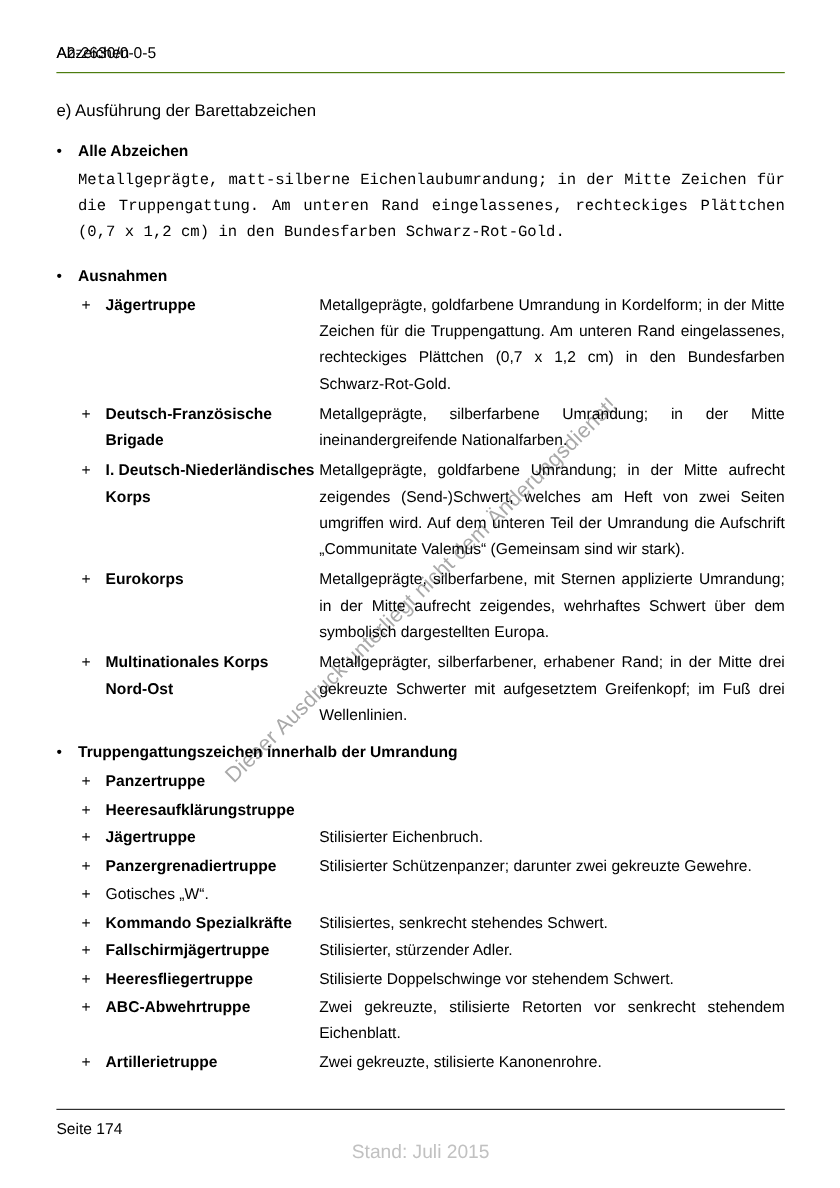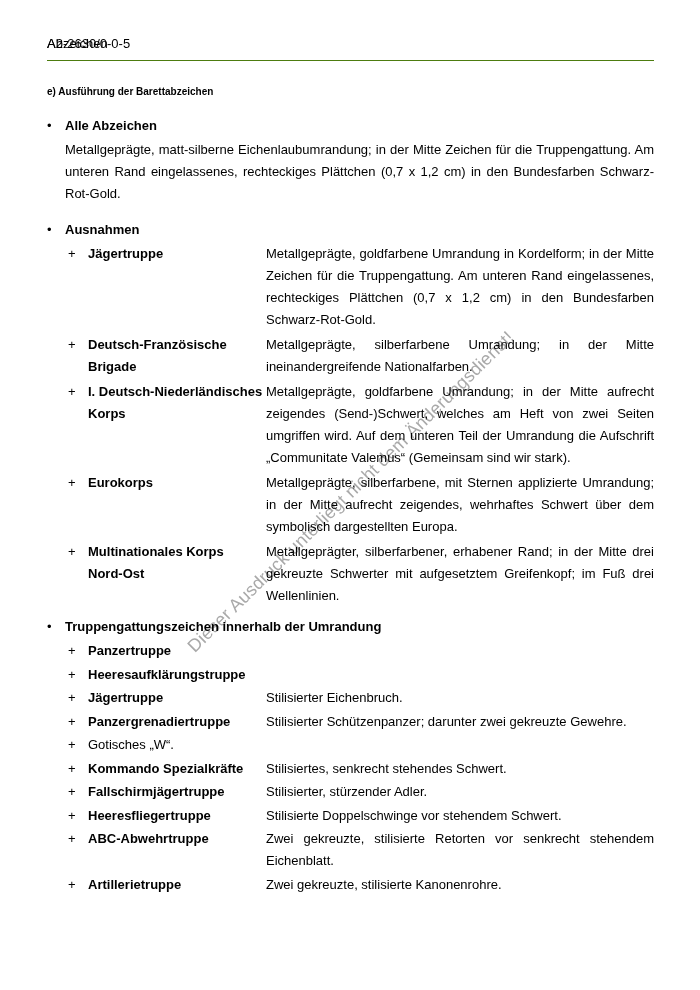--- a/index.html
+++ b/index.html
@@ -35,42 +35,43 @@
   .doc-header {
     position: relative;
     padding: 37px 0 9px 0;
     border-bottom: 1px solid #4d7c0f;
     line-height: 14px;
   }
   .doc-number { display: inline-block; }
   .doc-title { position: absolute; left: 0; right: 0; }
 
   .section-heading {
-    font-size: 10px;
-    font-weight: bold;
+    font-size: 14px;
+    font-weight: normal;
     line-height: 16px;
     margin: 23px 0 15px 0;
   }
 
   .bullet-item { display: flex; margin-bottom: 6px; }
   .bullet-marker {
     width: 18px; flex: none;
     line-height: 22px;
     font-size: 13px;
   }
   .bullet-body { flex: 1; min-width: 0; }
   .bullet-label {
     font-weight: bold;
     line-height: 22px;
     margin-bottom: 2px;
   }
   .para {
     text-align: justify;
     line-height: 22px;
     margin-bottom: 8px;
+    font-family: Liberation Mono, monospace;
   }
 
   .row { display: flex; margin-bottom: 3px; }
   .rows-tight .row { margin-bottom: 1.5px; }
   .plus {
     width: 23px; flex: none;
     padding-left: 3px;
     line-height: 22px;
   }
   .term {
@@ -210,14 +211,18 @@
         <div class="row">
           <span class="plus">+</span>
           <span class="term">Artillerietruppe</span>
           <span class="desc">Zwei gekreuzte, stilisierte Kanonenrohre.</span>
         </div>
       </div>
     </section>
 
   </div>
 
+  <footer class="doc-footer">
+    <div class="page-number">Seite 174</div>
+    <div class="version">Stand: Juli 2015</div>
+  </footer>
 
 </div>
 
 </body></html>

